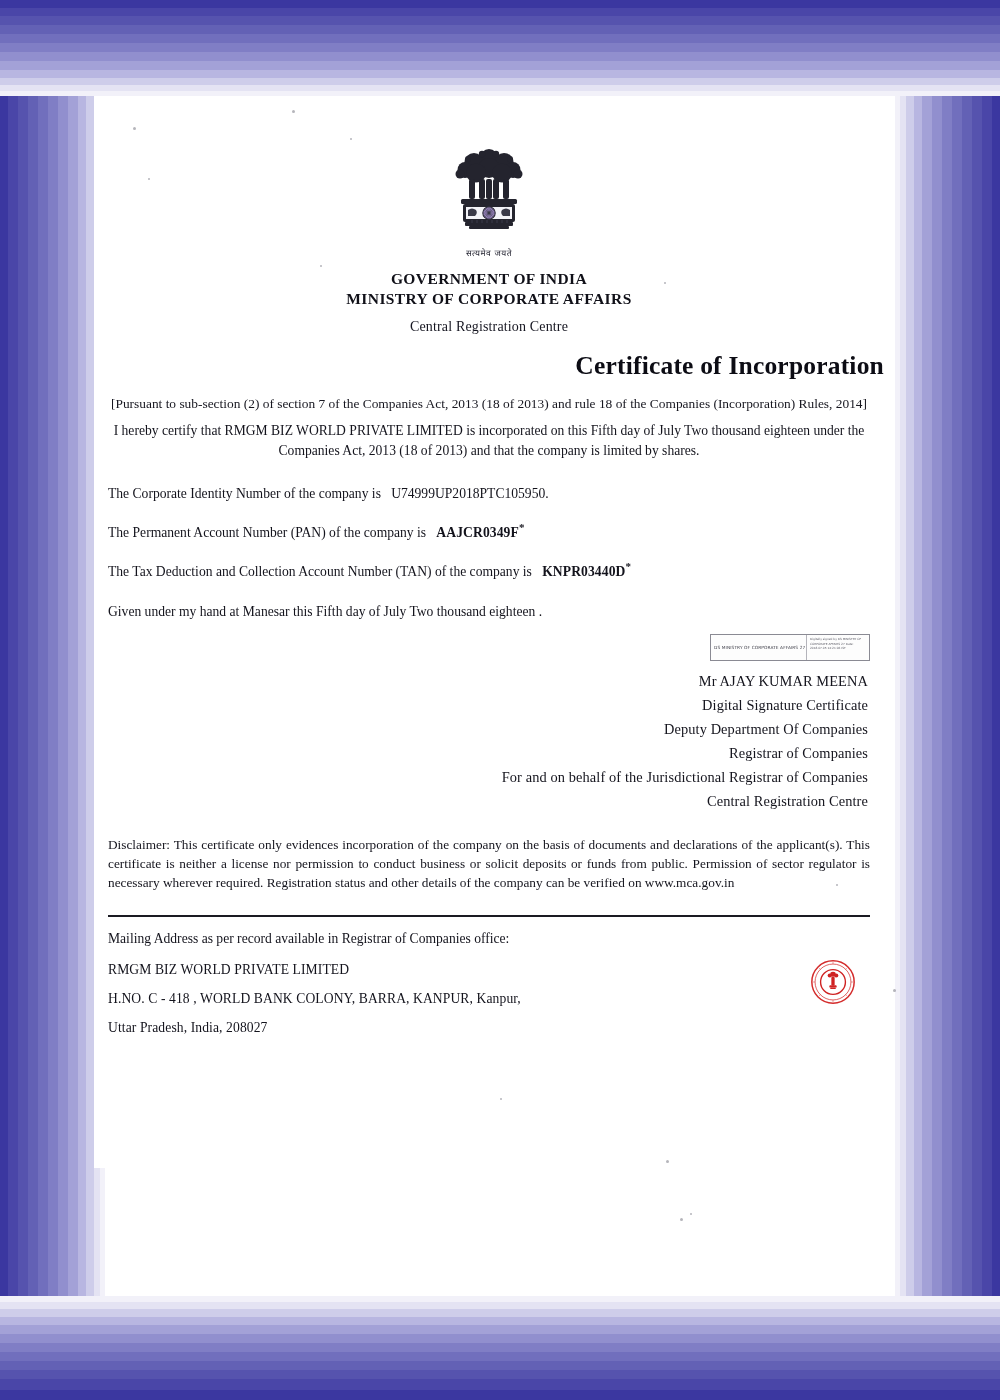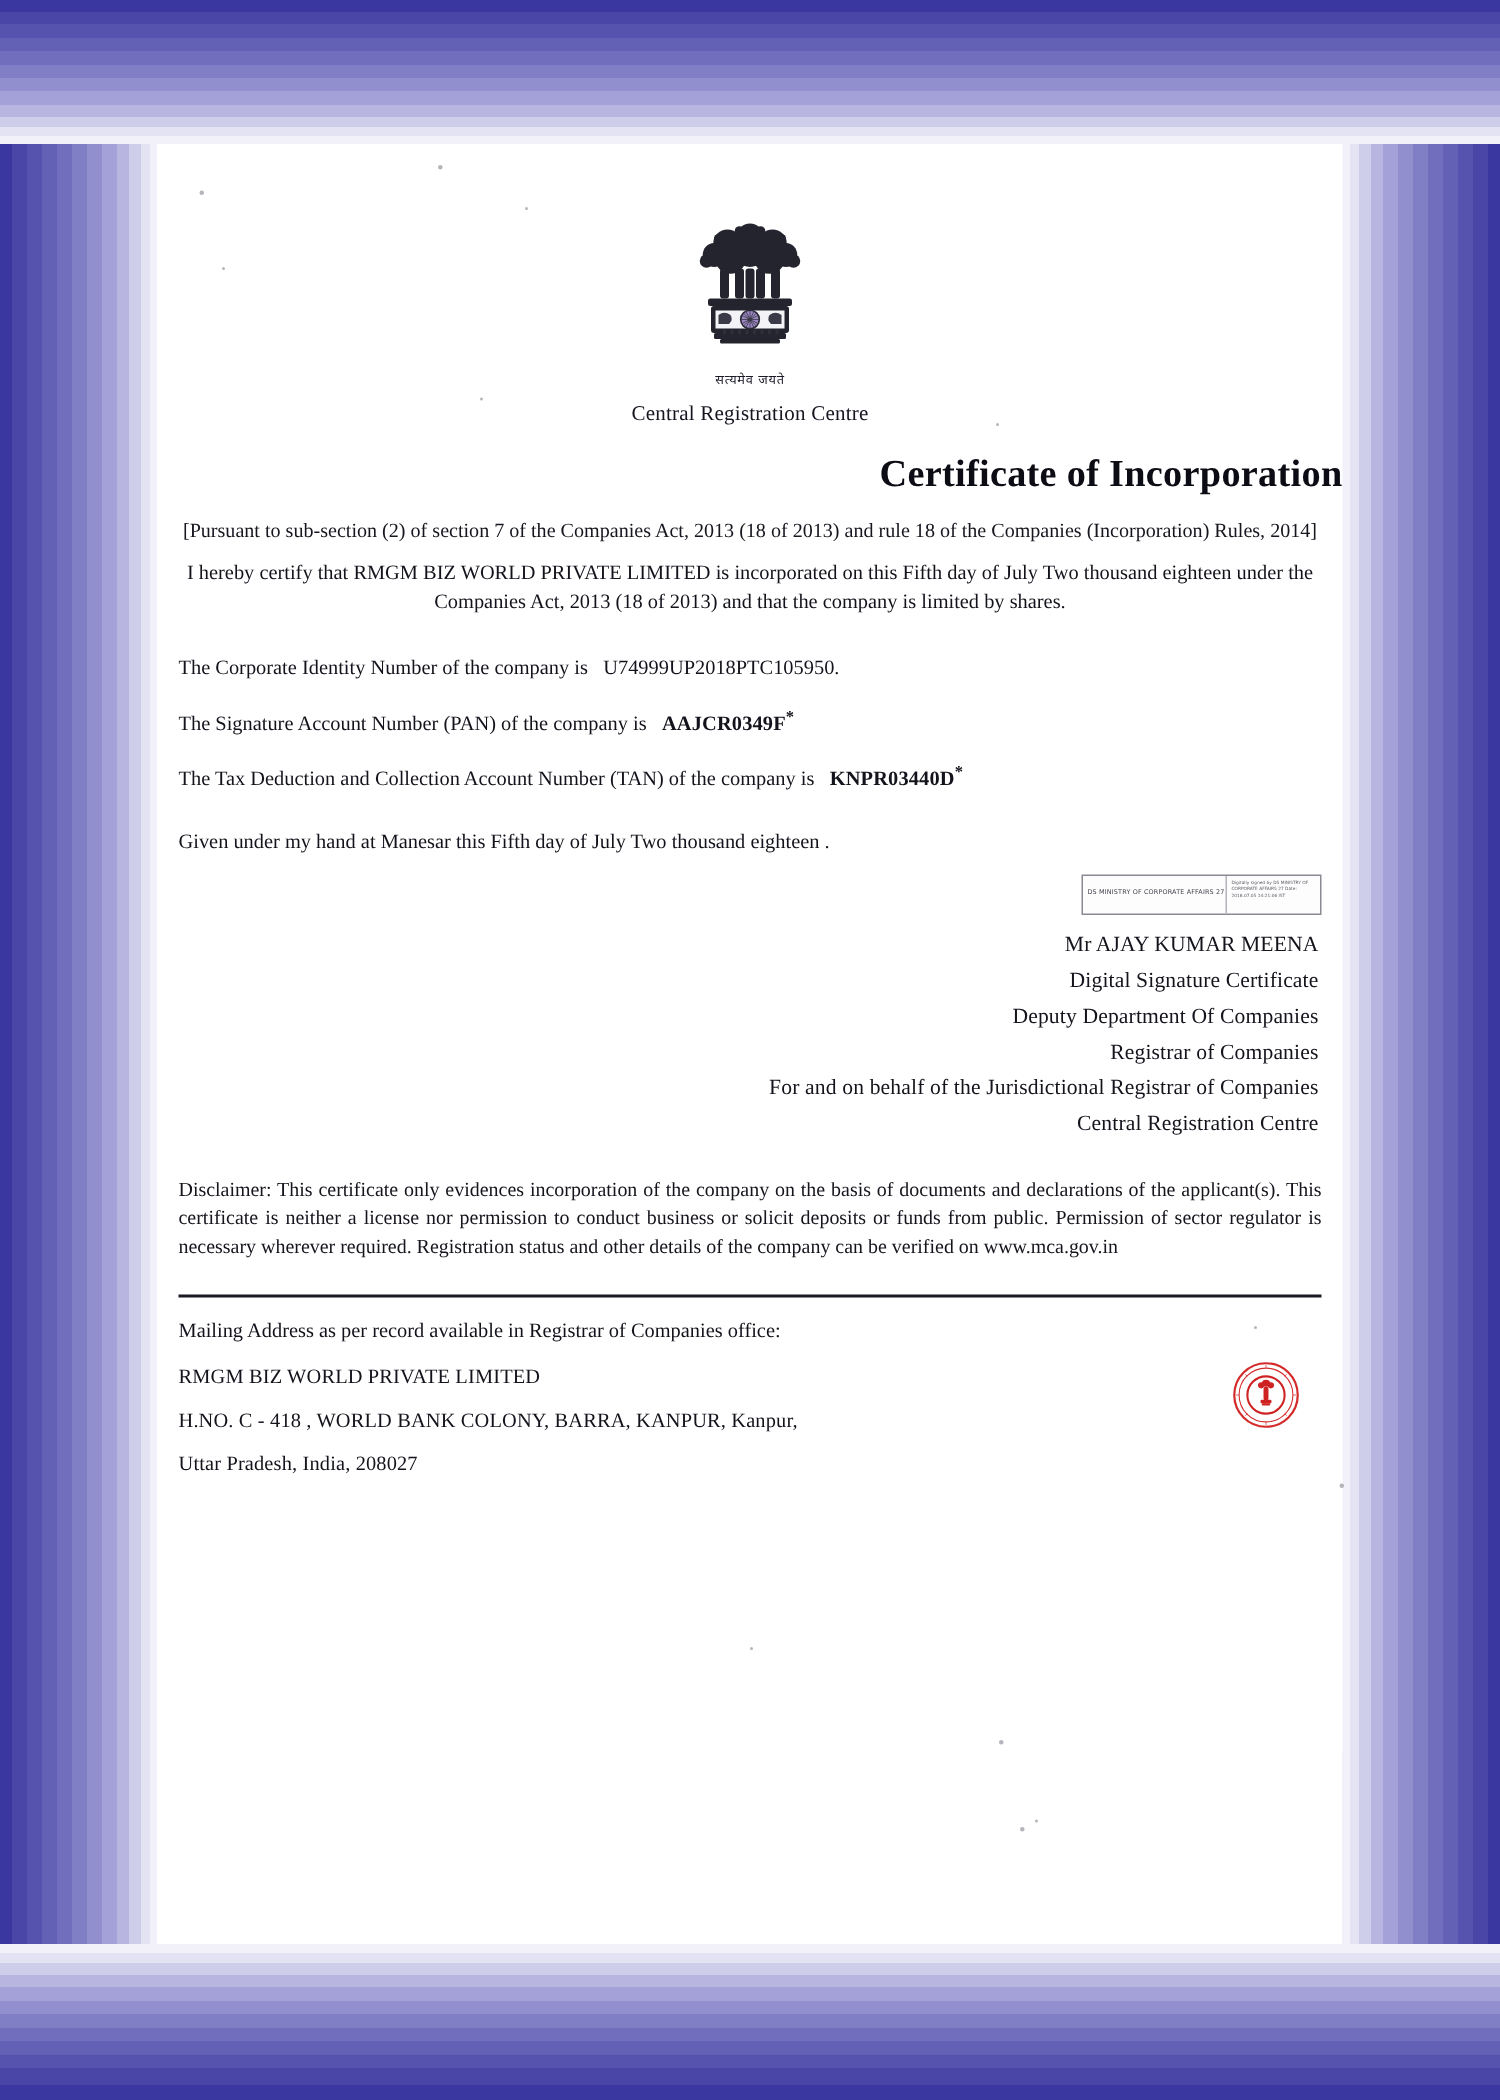--- a/index.html
+++ b/index.html
@@ -79,21 +79,21 @@
         #6361b5 1361px, #6361b5 1370px,
         #5653ae 1370px, #5653ae 1379px,
         #4a46a8 1379px, #4a46a8 1390px,
         #3b37a0 1390px, #3b37a0 1400px);
     pointer-events: none;
   }
 
   
   .page {
     position: absolute;
-    left: 105px;
+    left: 94px;
     top: 96px;
     width: 790px;
     height: 1072px;
     background: #ffffff;
     padding: 0;
     z-index: 5;
   }
 
   
   .emblem-wrap {
@@ -359,39 +359,43 @@
           <rect x="37" y="74" width="2" height="3"></rect>
           <rect x="42" y="74" width="2" height="3"></rect>
           <rect x="47" y="74" width="2" height="3"></rect>
           <rect x="52" y="74" width="2" height="3"></rect>
           <rect x="57" y="74" width="2" height="3"></rect>
         </g>
       </svg>
       <div class="emblem-motto">सत्यमेव जयते</div>
     </div>
 
+    <div class="gov-title">
+      <div>GOVERNMENT OF INDIA</div>
+      <div>MINISTRY OF CORPORATE AFFAIRS</div>
+    </div>
 
     <div class="crc-line">Central Registration Centre</div>
 
     <h1 class="cert-title">Certificate of Incorporation</h1>
 
     <div class="pursuant">[Pursuant to sub-section (2) of section 7 of the Companies Act, 2013 (18 of 2013) and rule 18 of the Companies (Incorporation) Rules, 2014]</div>
 
     <div class="hereby">I hereby certify that RMGM BIZ WORLD PRIVATE LIMITED is incorporated on this Fifth day of July Two thousand eighteen under the Companies Act, 2013 (18 of 2013) and that the company is limited by shares.</div>
 
     <div class="info-block">
 
       <div class="info-line">
         <span>The Corporate Identity Number of the company is</span>
         <span>&nbsp;</span>
         <span>U74999UP2018PTC105950.</span>
       </div>
 
       <div class="info-line">
-        <span>The Signature Account Number (PAN) of the company is</span>
+        <span>The Permanent Account Number (PAN) of the company is</span>
         <span>&nbsp;</span>
         <span class="val-bold">AAJCR0349F</span><span class="sup-star">*</span>
       </div>
 
       <div class="info-line">
         <span>The Tax Deduction and Collection Account Number (TAN) of the company is</span>
         <span>&nbsp;</span>
         <span class="val-bold">KNPR03440D</span><span class="sup-star">*</span>
       </div>
     </div>

